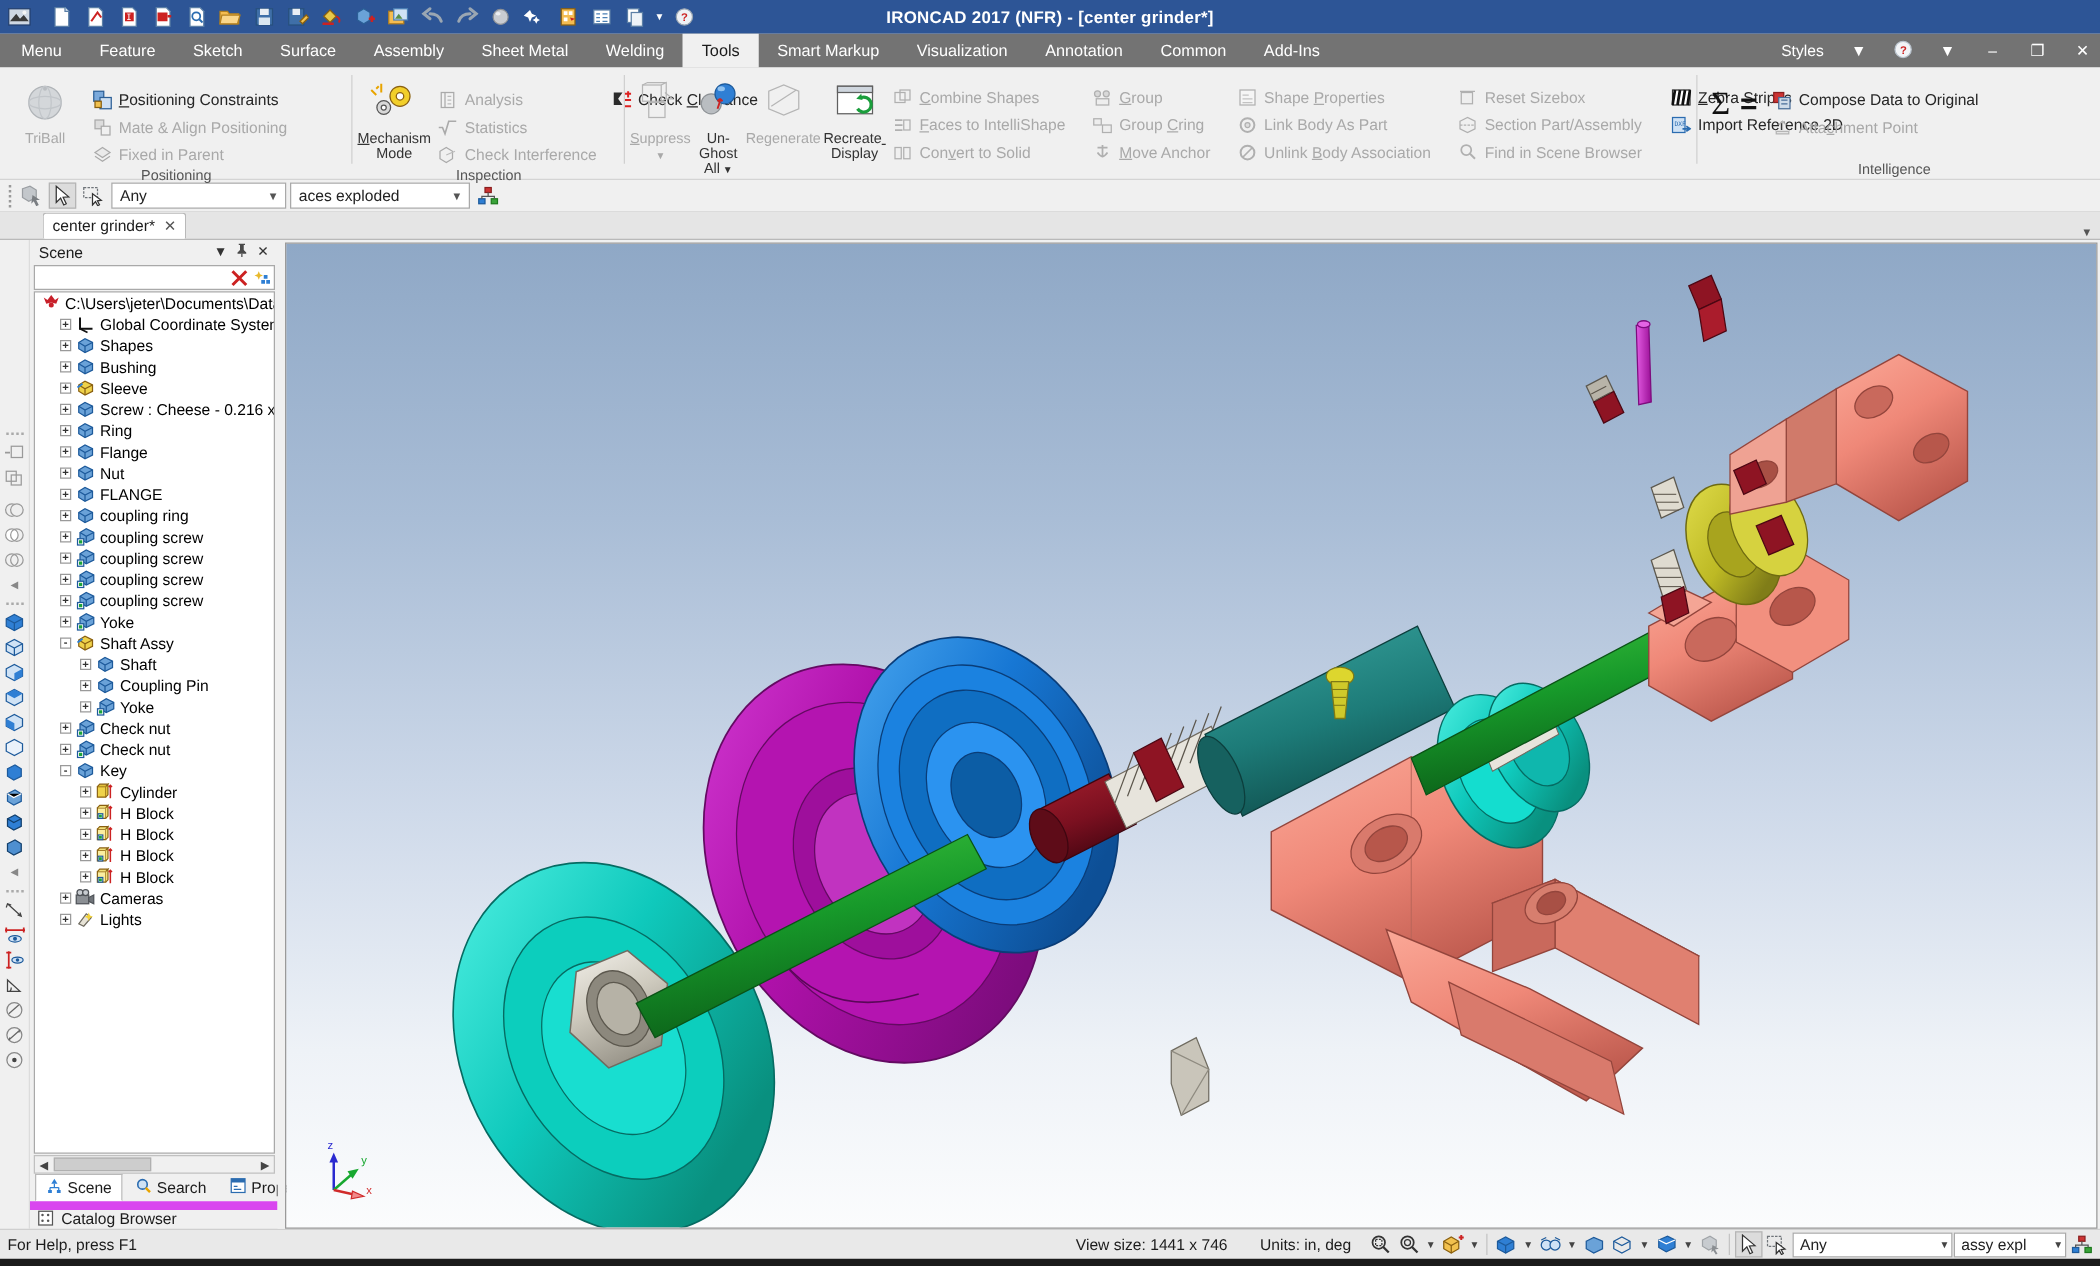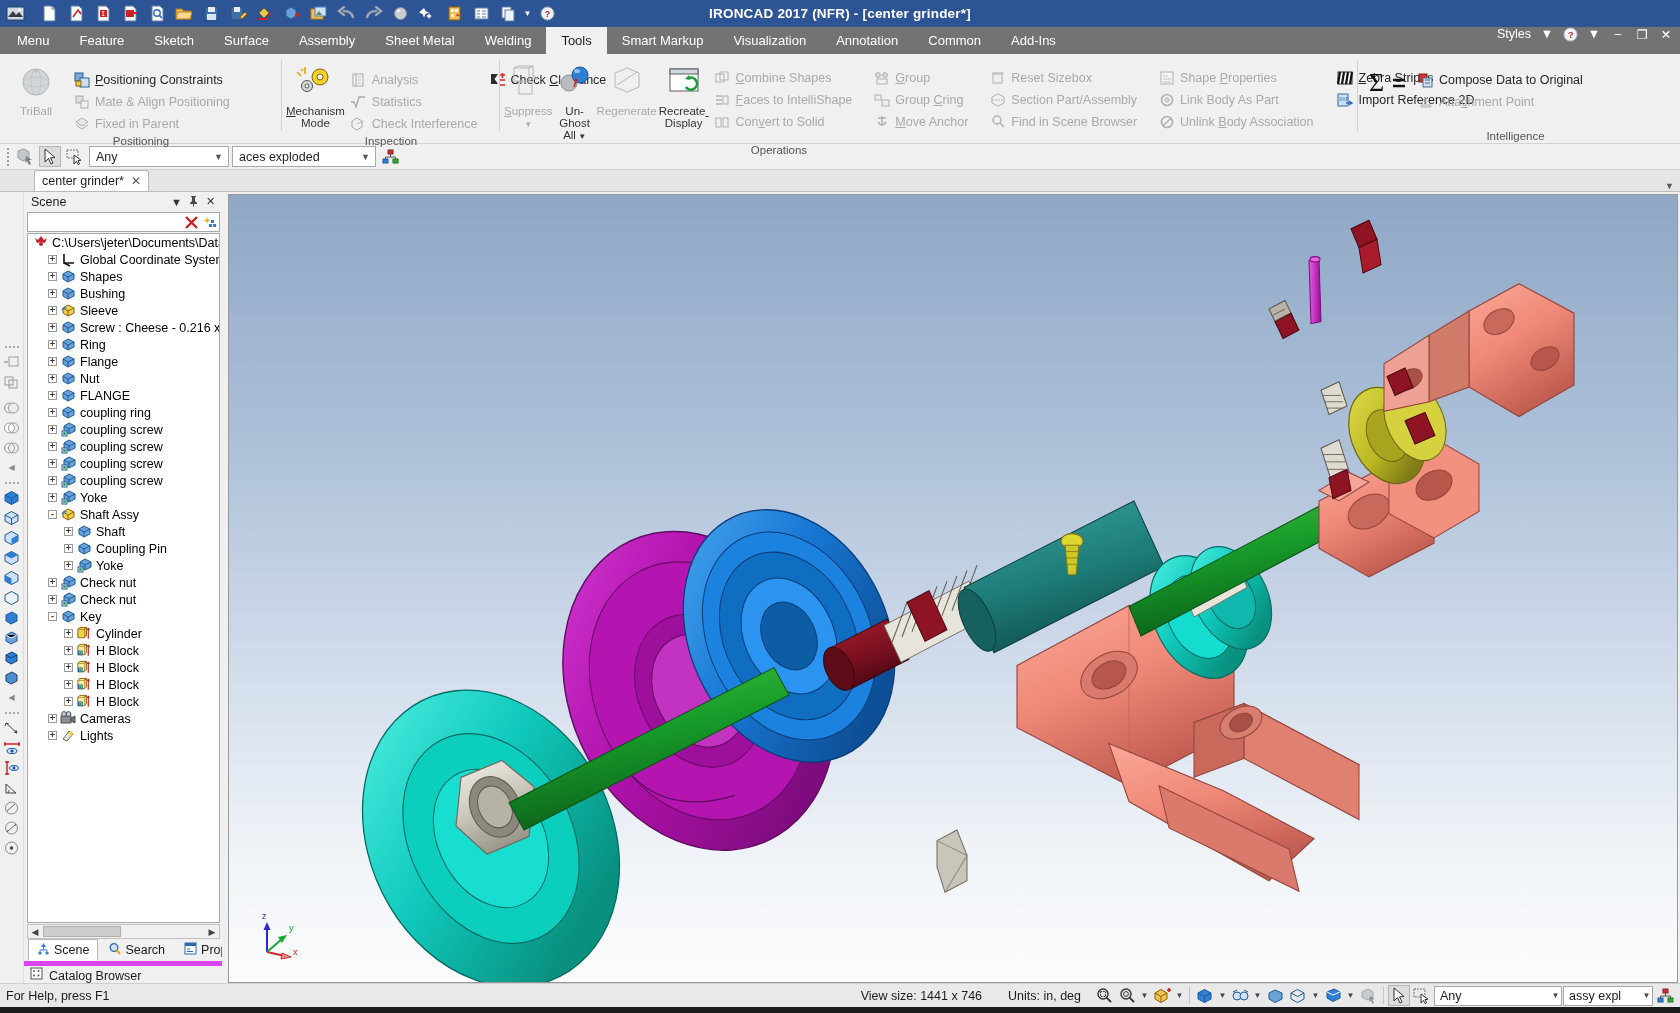--- a/index.html
+++ b/index.html
@@ -33,21 +33,21 @@
   .ribtabs {
     height: 27px; background: #737373; display: flex; align-items: stretch;
     padding-left: 2px; flex: none; position: relative;
   }
   .ribtab {
     padding: 0 15px; display: flex; align-items: center; color: #fff;
     font-size: 13px; height: 27px;
   }
   .ribtab.active { background: #f0f0f0; color: #1b1b1b; }
   .ribtabs .right {
-    margin-left: auto; display: flex; gap: 8px; padding-right: 6px; color: #fff;
+    margin-left: auto; display: flex; align-items: center; gap: 20px; padding-right: 6px; color: #fff;
   }
   .ribtabs .right span { font-size: 12.5px; }
   .mini-btn { width: 16px; text-align: center; font-size: 11px; }
 
   
   .ribbon {
     height: 90px; background: #f0f0f0; display: flex; align-items: stretch;
     border-bottom: 1px solid #d4d4d4; flex: none; position: relative;
   }
   .grp { display: flex; flex-direction: column; position: relative; padding: 0 4px; }
@@ -153,22 +153,22 @@
   .hscroll .track { flex: 1; }
 
   .btabs { height: 22px; display: flex; align-items: stretch; padding-left: 4px; gap: 1px; }
   .btab {
     display: flex; align-items: center; gap: 4px; padding: 0 8px; font-size: 12.5px; color: #1c1c1c;
     border: 1px solid transparent;
   }
   .btab.active { background: #fff; border: 1px solid #b9b9b9; border-bottom-color: #fff; }
 
   .catalog {
-    height: 22px; display: flex; align-items: flex-end; gap: 6px; padding-left: 6px;
-    font-size: 12.5px; color: #1c1c1c; border-top: 5px solid #d946ef;
+    height: 22px; display: flex; align-items: flex-start; gap: 6px; padding-left: 6px;
+    font-size: 12.5px; color: #1c1c1c; border-top: 7px solid #d946ef;
   }
 
   
   .vpwrap { flex: 1; display: flex; min-width: 0; position: relative; padding: 2px 2px 0 0; }
   .vleft { width: 6px; background: #f0f0f0; }
   .viewport {
     flex: 1; position: relative; overflow: hidden; border: 1px solid #9a9a9a;
     background: linear-gradient(180deg, #8fa8c6 0%, #a9bdd6 28%, #cfdaea 58%, #eef2f7 82%, #fbfcfd 100%);
   }
   .axes { position: absolute; left: 22px; bottom: 22px; width: 60px; height: 52px; }
@@ -579,20 +579,50 @@
                 </svg>
             </span>
             <span><span class="u">M</span><span>ove Anchor</span></span>
           </div>
         </div>
 
         <div class="col" style="padding-top:8px;margin-left:10px">
           <div class="smbtn dis">
             <span class="sico">
               <svg width="16" height="16" viewBox="0 0 16 16">
+                  <rect x="2" y="2" width="12" height="12" fill="#f5f5f5" stroke="#b0b0b0"></rect>
+                  <path d="M4 6h5M4 9h8M4 12h8" stroke="#c2c2c2"></path>
+                </svg>
+            </span>
+            <span><span>Shape </span><span class="u">P</span><span>roperties</span></span>
+          </div>
+          <div class="smbtn dis">
+            <span class="sico">
+              <svg width="16" height="16" viewBox="0 0 16 16">
+                  <circle cx="8" cy="8" r="5.5" fill="none" stroke="#b0b0b0" stroke-width="1.6"></circle>
+                  <circle cx="8" cy="8" r="2" fill="#ddd" stroke="#b0b0b0"></circle>
+                </svg>
+            </span>
+            <span>Link Body As Part</span>
+          </div>
+          <div class="smbtn dis">
+            <span class="sico">
+              <svg width="16" height="16" viewBox="0 0 16 16">
+                  <circle cx="8" cy="8" r="5.5" fill="none" stroke="#b0b0b0" stroke-width="1.6"></circle>
+                  <path d="M4 12 L12 4" stroke="#b0b0b0" stroke-width="1.4"></path>
+                </svg>
+            </span>
+            <span><span>Unlink </span><span class="u">B</span><span>ody Association</span></span>
+          </div>
+        </div>
+
+        <div class="col" style="padding-top:8px;margin-left:10px">
+          <div class="smbtn dis">
+            <span class="sico">
+              <svg width="16" height="16" viewBox="0 0 16 16">
                   <rect x="3" y="4" width="9" height="9" fill="#eee" stroke="#b0b0b0"></rect>
                   <path d="M2 3 h12" stroke="#b0b0b0"></path>
                 </svg>
             </span>
             <span>Reset Sizebox</span>
           </div>
           <div class="smbtn dis">
             <span class="sico">
               <svg width="16" height="16" viewBox="0 0 16 16">
                   <path d="M2 5 L8 2 L14 5 L14 11 L8 14 L2 11Z" fill="none" stroke="#b0b0b0"></path>
@@ -602,50 +632,20 @@
             <span>Section Part/Assembly</span>
           </div>
           <div class="smbtn dis">
             <span class="sico">
               <svg width="16" height="16" viewBox="0 0 16 16">
                   <circle cx="7" cy="6" r="4" fill="none" stroke="#b0b0b0" stroke-width="1.4"></circle>
                   <path d="M10 9 L14 13" stroke="#b0b0b0" stroke-width="1.6"></path>
                 </svg>
             </span>
             <span>Find in Scene Browser</span>
-          </div>
-        </div>
-
-        <div class="col" style="padding-top:8px;margin-left:10px">
-          <div class="smbtn dis">
-            <span class="sico">
-              <svg width="16" height="16" viewBox="0 0 16 16">
-                  <rect x="2" y="2" width="12" height="12" fill="#f5f5f5" stroke="#b0b0b0"></rect>
-                  <path d="M4 6h5M4 9h8M4 12h8" stroke="#c2c2c2"></path>
-                </svg>
-            </span>
-            <span><span>Shape </span><span class="u">P</span><span>roperties</span></span>
-          </div>
-          <div class="smbtn dis">
-            <span class="sico">
-              <svg width="16" height="16" viewBox="0 0 16 16">
-                  <circle cx="8" cy="8" r="5.5" fill="none" stroke="#b0b0b0" stroke-width="1.6"></circle>
-                  <circle cx="8" cy="8" r="2" fill="#ddd" stroke="#b0b0b0"></circle>
-                </svg>
-            </span>
-            <span>Link Body As Part</span>
-          </div>
-          <div class="smbtn dis">
-            <span class="sico">
-              <svg width="16" height="16" viewBox="0 0 16 16">
-                  <circle cx="8" cy="8" r="5.5" fill="none" stroke="#b0b0b0" stroke-width="1.6"></circle>
-                  <path d="M4 12 L12 4" stroke="#b0b0b0" stroke-width="1.4"></path>
-                </svg>
-            </span>
-            <span><span>Unlink </span><span class="u">B</span><span>ody Association</span></span>
           </div>
         </div>
 
         <div class="col" style="padding-top:8px;margin-left:12px">
           <div class="smbtn">
             <span class="sico">
               <svg width="16" height="16" viewBox="0 0 16 16">
                   <rect x="1" y="2" width="14" height="12" fill="#fff" stroke="#333"></rect>
                   <path d="M3 2 L1 14 M7 2 L5 14 M11 2 L9 14 M15 2 L13 14" stroke="#111" stroke-width="2.2"></path>
                 </svg>
@@ -657,21 +657,20 @@
               <svg width="16" height="16" viewBox="0 0 16 16">
                   <rect x="1" y="2" width="10" height="12" fill="#cfe2f5" stroke="#2b6cb0"></rect>
                   <text x="2.5" y="9" font-size="5" fill="#2b6cb0" font-family="monospace">DXF</text>
                   <path d="M9 11 h5 M12 9 l3 2 -3 2" stroke="#2b6cb0" stroke-width="1.4" fill="none"></path>
                 </svg>
             </span>
             <span>Import Reference 2D</span>
           </div>
         </div>
       </div>
-      <div class="gtitle" style="margin-left:-300px">Operations</div>
     </div>
 
     <div class="grp nodiv" style="width:315px">
       <div class="body">
         <div class="bigbtn" style="width:50px">
           <span class="gico">
             <svg width="44" height="38" viewBox="0 0 44 38">
                 <text x="4" y="27" font-size="26" font-family="serif" fill="#111">Σ</text>
                 <path d="M28 16 h12 M28 22 h12" stroke="#111" stroke-width="2.6"></path>
               </svg>

